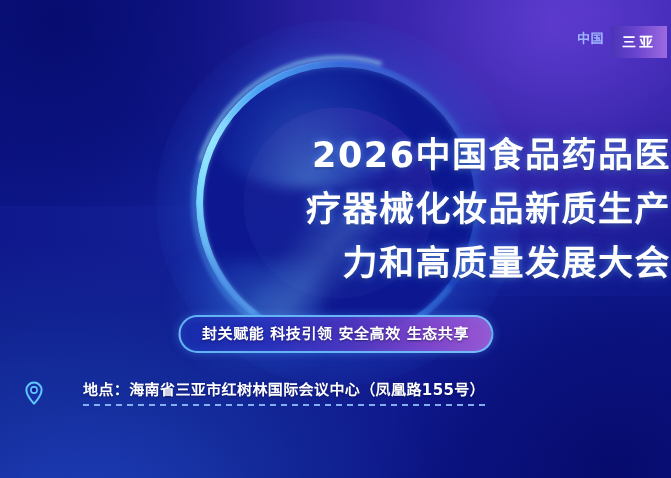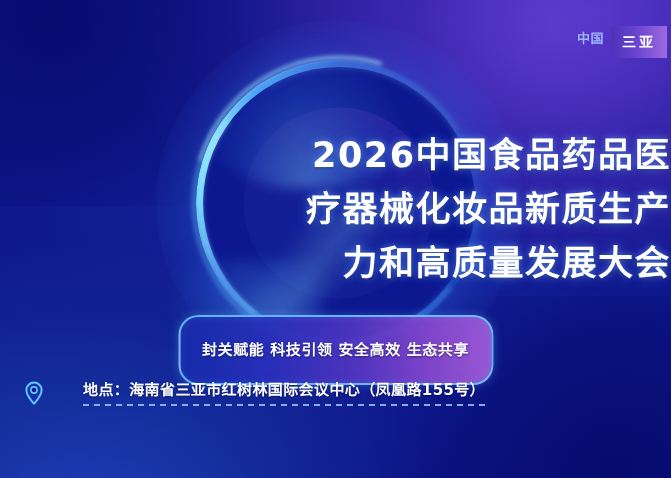--- a/index.html
+++ b/index.html
@@ -215,21 +215,21 @@
   .slogan-pill {
     position: absolute;
     left: 50%;
     top: 315px;
     transform: translateX(-50%);
     z-index: 6;
     display: flex;
     align-items: center;
     justify-content: center;
     height: 34px;
-    padding: 16px 22px;
+    padding: 0 22px;
     border-radius: 20px;
     border: 2px solid rgba(110,205,255,0.85);
     background: linear-gradient(90deg,
         rgba(22,44,170,0.96) 0%,
         rgba(40,46,185,0.95) 28%,
         rgba(78,52,190,0.95) 55%,
         rgba(132,70,205,0.95) 80%,
         rgba(160,92,215,0.95) 100%);
     box-shadow: 0 0 10px rgba(90,170,255,0.35), inset 0 0 10px rgba(80,150,255,0.18);
     white-space: nowrap;

